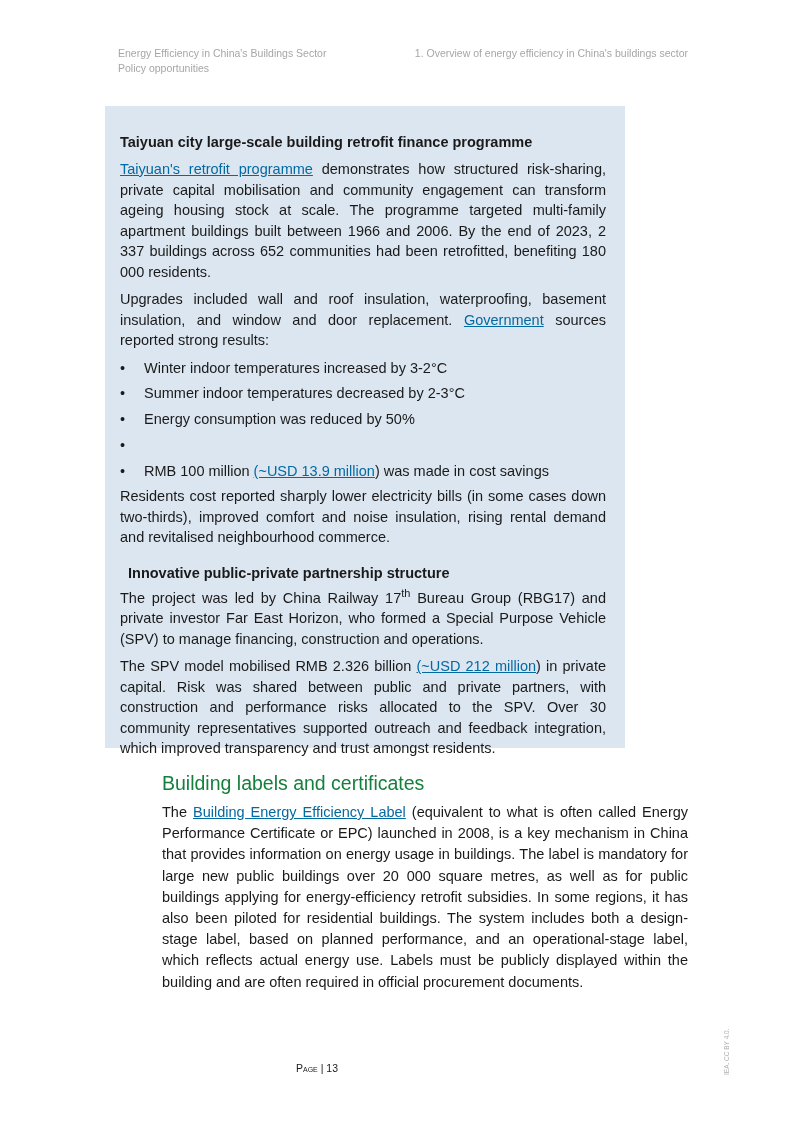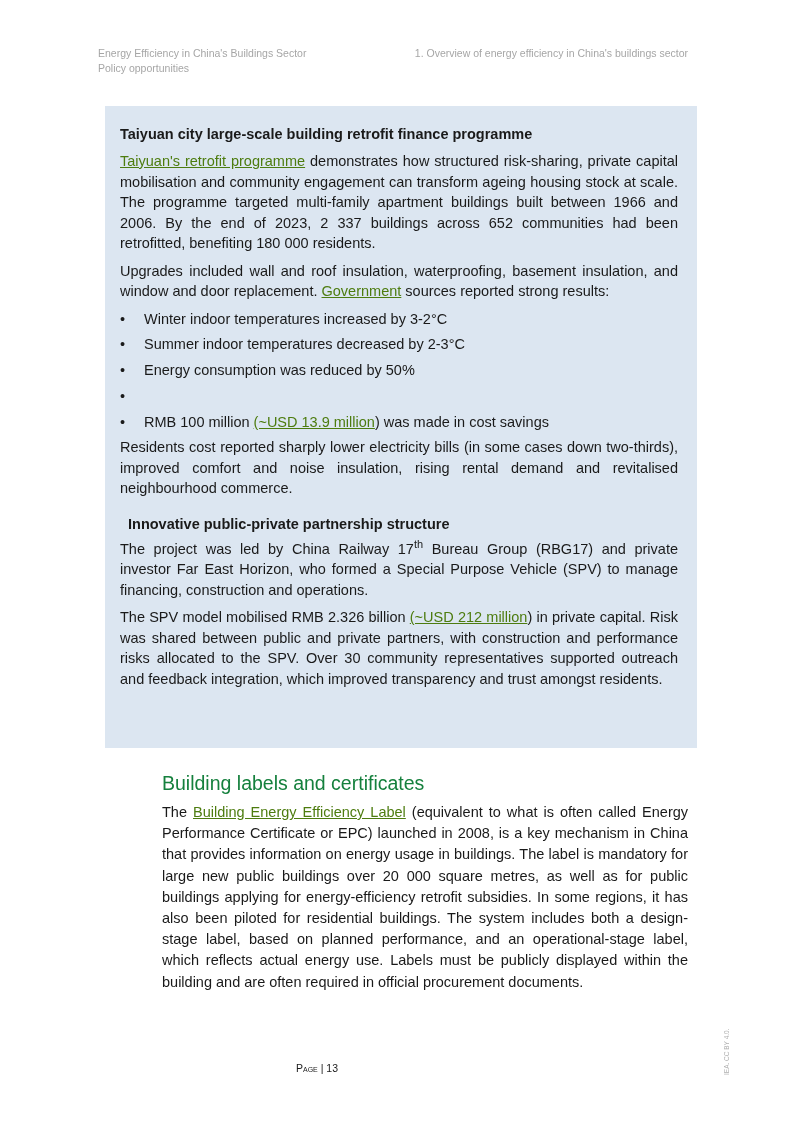--- a/index.html
+++ b/index.html
@@ -1,31 +1,31 @@
 <!DOCTYPE html>
 <html><head>
   <meta charset="utf-8">
   <style>
     html, body { margin: 0; padding: 0; background: #ffffff; }
     body {
       width: 794px; height: 1123px; position: relative; overflow: hidden;
       font-family: "Liberation Sans", sans-serif; color: #1a1a1a;
     }
     .hdr { position: absolute; top: 46px; font-size: 10.5px; color: #a6a6a6; line-height: 15px; }
-    .hdr-left { left: 98px; }
+    .hdr-left { left: 118px; }
     .hdr-right { right: 106px; text-align: center; }
 
     .box {
-      position: absolute; left: 105px; top: 106px; width: 592px; height: 642px;
-      background: #dce6f1; box-sizing: border-box; padding: 19px 19px 0 15px;
+      position: absolute; left: 105px; top: 106px; width: 520px; height: 642px;
+      background: #dce6f1; box-sizing: border-box; padding: 27px 19px 0 15px;
     }
     .box-title { font-weight: bold; font-size: 14.5px; line-height: 18px; margin: 0 0 8px 0; }
     .box-sub { font-weight: bold; font-size: 14.5px; line-height: 18px; margin: 16px 0 6px 8px; }
     p { margin: 0 0 7px 0; font-size: 14.5px; line-height: 20.5px; text-align: justify; }
-    a { color: #4d7c0f; text-decoration: underline; }
+    a { color: #0369a1; text-decoration: underline; }
     ul { list-style: none; margin: 0 0 2px 0; padding: 0; }
     li { font-size: 14.5px; line-height: 20.5px; margin: 0 0 5.3px 0; display: flex; }
     .bullet { width: 24px; flex: none; padding-left: 0; }
     sup { font-size: 11px; line-height: 0; }
 
     .section {
       position: absolute; left: 162px; top: 770px; width: 526px;
     }
     .section-title { font-size: 19.5px; color: #15803d; line-height: 26px; margin: 0 0 6px 0; font-weight: normal; }
     .section p { line-height: 21.2px; }

